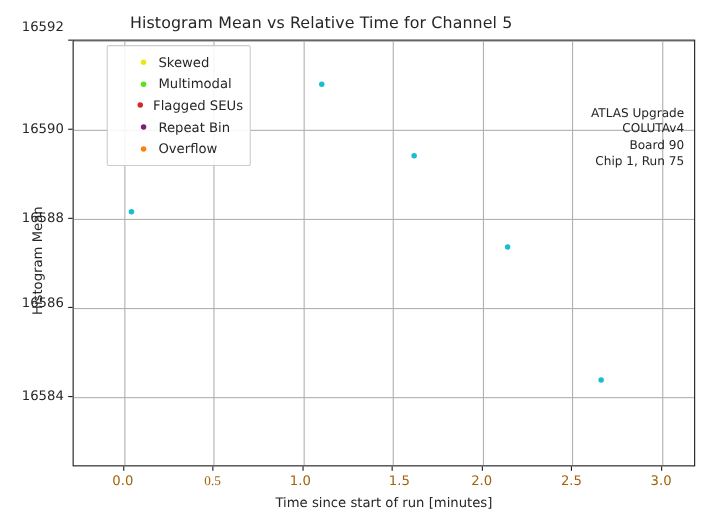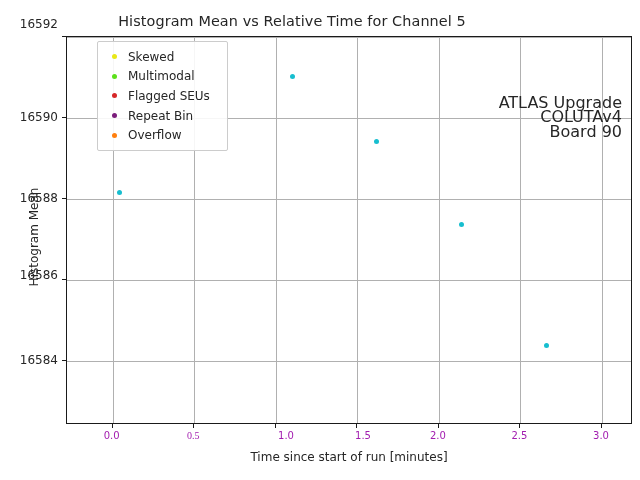--- a/index.html
+++ b/index.html
@@ -73,22 +73,22 @@
   .tick-y {
     position: absolute;
     height: 1px;
     width: 4px;
     background: #1a1a1a;
     left: 62px;
   }
   .ticklabel-x {
     position: absolute;
     top: 430px;
-    font-size: 10px;
-    color: #a21caf;
+    font-size: 12px;
+    color: #a16207;
     transform: translateX(-50%);
     white-space: nowrap;
   }
   .ticklabel-y {
     position: absolute;
     right: 582px;
     font-size: 12px;
     color: #262626;
     transform: translateY(-50%);
     white-space: nowrap;
@@ -130,21 +130,21 @@
   
   #legend {
     position: absolute;
     left: 97px;
     top: 41px;
     width: 131px;
     box-sizing: border-box;
     background: rgba(255,255,255,0.88);
     border: 1px solid #cccccc;
     border-radius: 2px;
-    padding: 5px 6px 5px 2px;
+    padding: 5px 6px 5px 18px;
   }
   .legend-row {
     display: flex;
     align-items: center;
     height: 19.6px;
   }
   .legend-swatch-cell {
     width: 28px;
     display: flex;
     justify-content: center;
@@ -160,21 +160,21 @@
     color: #262626;
     white-space: nowrap;
   }
 
   
   #annotation {
     position: absolute;
     right: 18px;
     top: 52px;
     text-align: right;
-    font-size: 16px;
+    font-size: 11px;
     line-height: 14.6px;
     color: #262626;
     white-space: pre;
   }
   #annotation div { white-space: nowrap; }
 </style>
 </head>
 <body>
 
 <div id="figure">
@@ -202,21 +202,21 @@
       <div class="data-point" title="2.66, 16584.39" style="left: 479.55px; top: 308.213px; background: rgb(23, 190, 207);"></div>
       <div class="data-point" title="3.19, 16583.1" style="left: 566px; top: 360.459px; background: rgb(23, 190, 207);"></div>
     </div>
 
   <div id="tick-layer">
       <div class="tick-x" style="left: 111.671px;"></div>
       <div class="ticklabel-x" style="left: 111.671px;">0.0</div>
       <div class="tick-x" style="left: 193.228px;"></div>
       <div class="ticklabel-x" style="left: 193.228px; font-family: Liberation Serif, serif;">0.5</div>
       <div class="tick-x" style="left: 274.784px;"></div>
-      <div class="ticklabel-x" style="left: 286px;">1.0</div>
+      <div class="ticklabel-x" style="left: 273px;">1.0</div>
       <div class="tick-x" style="left: 356.34px;"></div>
       <div class="ticklabel-x" style="left: 363px;">1.5</div>
       <div class="tick-x" style="left: 437.896px;"></div>
       <div class="ticklabel-x" style="left: 437.896px;">2.0</div>
       <div class="tick-x" style="left: 519.452px;"></div>
       <div class="ticklabel-x" style="left: 519.452px;">2.5</div>
       <div class="tick-x" style="left: 601.009px;"></div>
       <div class="ticklabel-x" style="left: 601.009px;">3.0</div>
       <div class="tick-y" style="top: 360.008px;"></div>
       <div class="ticklabel-y" style="top: 360.008px;">16584</div>
@@ -262,15 +262,15 @@
       <div class="legend-row">
         <span class="legend-swatch-cell">
           <span class="legend-swatch" style="background: rgb(255, 127, 14);"></span>
         </span>
         <span class="legend-label">Overflow</span>
       </div>
     </div>
 
   <div id="annotation">
     
-  <div>ATLAS Upgrade</div><div>COLUTAv4</div><div>Board 90</div></div>
+  <div>ATLAS Upgrade</div><div>COLUTAv4</div><div>Board 90</div><div>Chip 1, Run 75</div></div>
 
 </div>
 
 </body></html>

